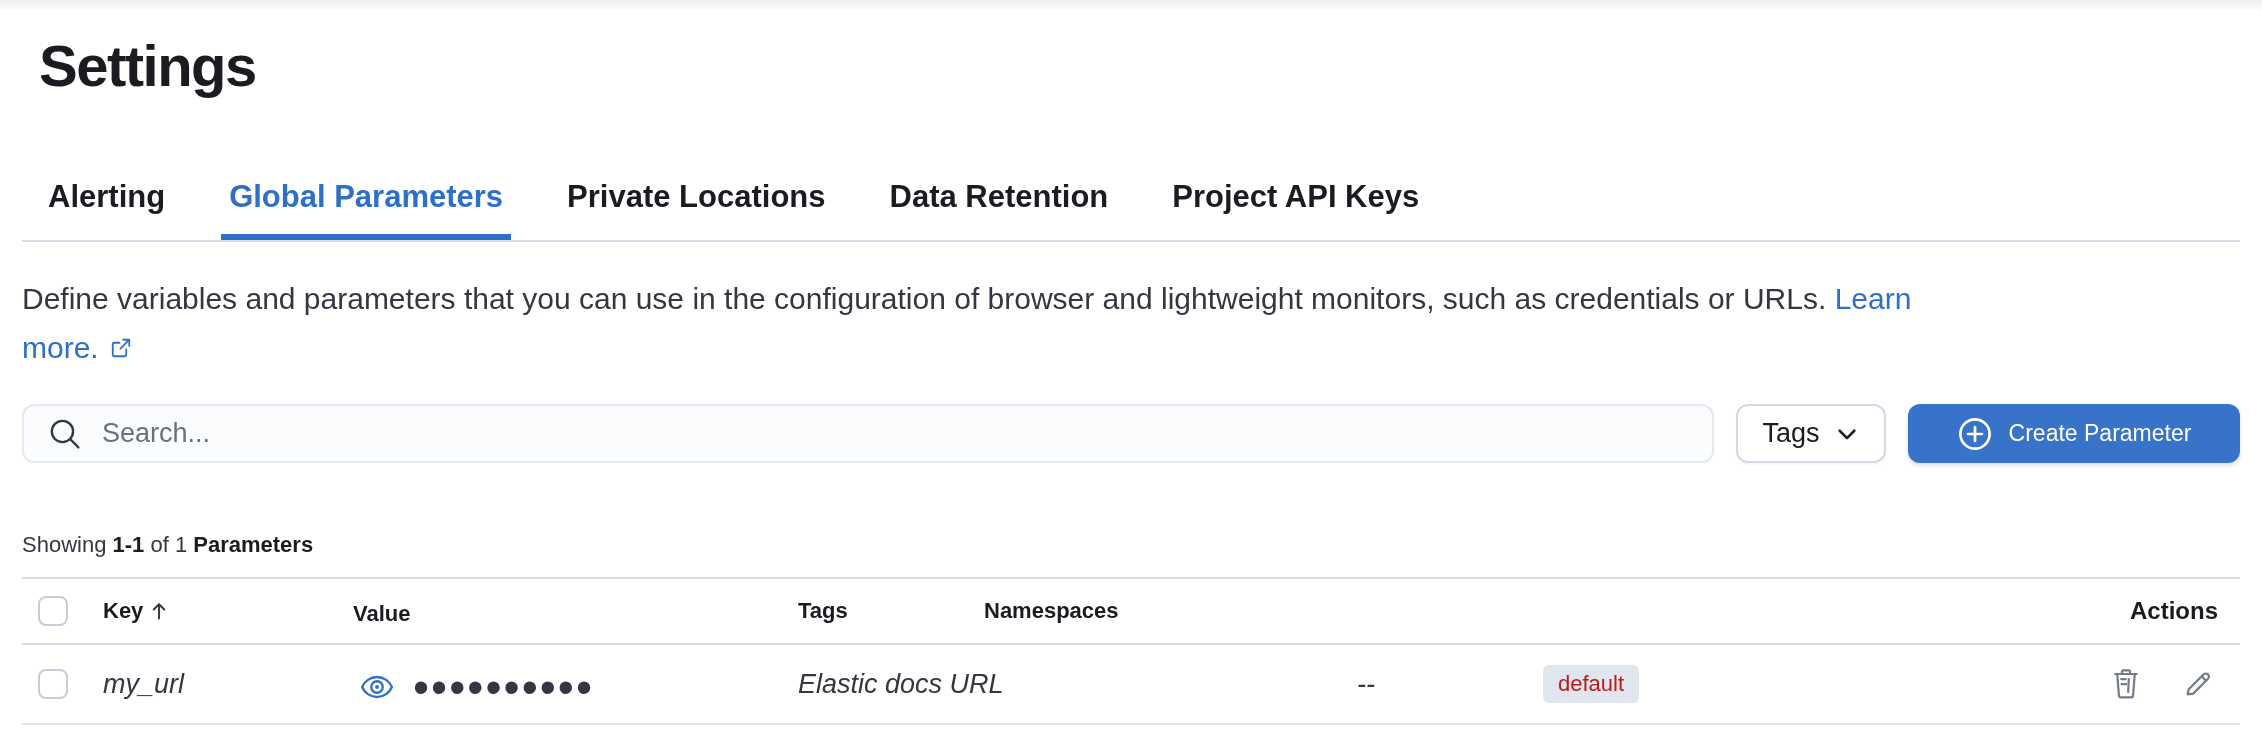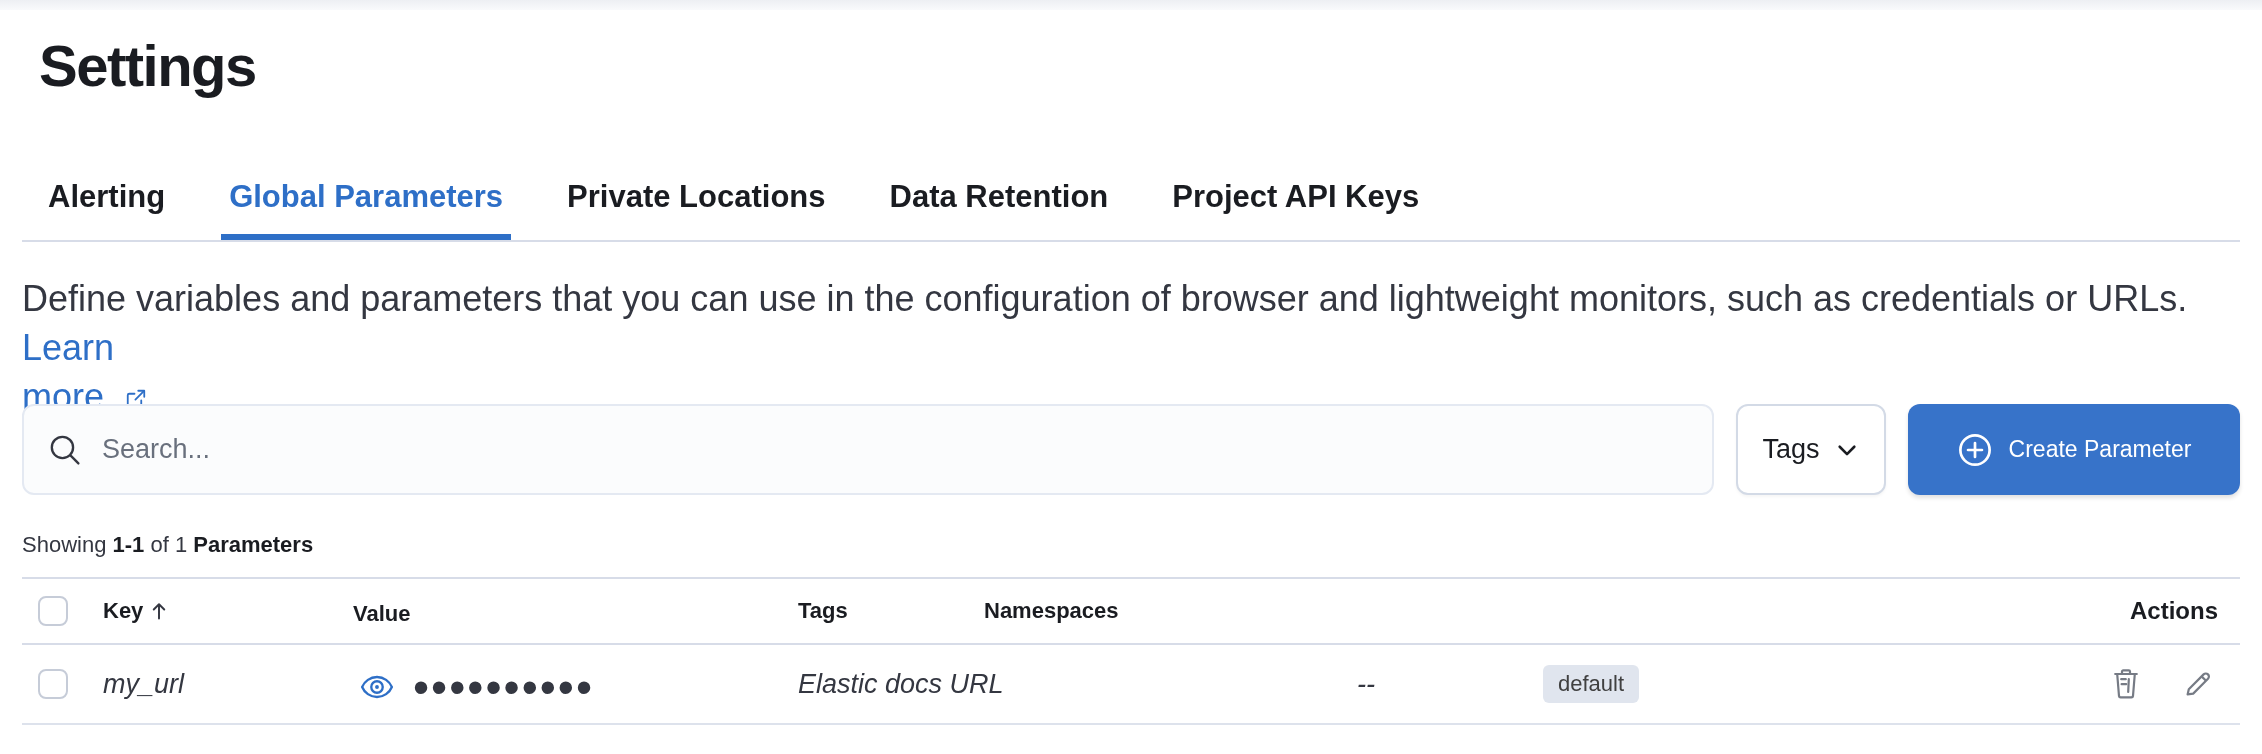--- a/index.html
+++ b/index.html
@@ -16,28 +16,28 @@
   .tabs { position:absolute; left:40px; top:180px; display:flex; gap:48px; }
   .tab { padding:0 8px 24px 8px; font-size:31px; font-weight:700;
     color:#1a1c21; line-height:34px; position:relative; cursor:pointer; white-space:nowrap; }
   .tab.active { color:#2e6fc7; }
   .tab.active::after { content:""; position:absolute; left:0; right:0;
     bottom:-2px; height:6px; background:#2e6fc7; }
   .tabs-border { position:absolute; left:22px; right:22px; top:240px;
     height:2px; background:#d7dce8; }
 
   
-  .description { position:absolute; left:22px; top:274px; font-size:36px;
+  .description { position:absolute; left:22px; top:274px; font-size:30px;
     line-height:49px; color:#343741; }
   .description .link { color:#2e6fc7; cursor:pointer; }
   .ext-icon { display:inline-block; width:24px; height:24px; color:#2e6fc7;
     vertical-align:-2px; margin-left:10px; }
 
   
-  .toolbar { position:absolute; left:22px; right:22px; top:404px; height:91px;
+  .toolbar { position:absolute; left:22px; right:22px; top:404px; height:59px;
     display:flex; gap:22px; }
   .search-box { flex:1; display:flex; align-items:center; gap:20px;
     background:#fbfcfd; border:2px solid #e4e9f2; border-radius:12px;
     padding:0 24px; }
   .search-box svg { width:34px; height:34px; color:#343741; flex:0 0 auto; }
   .search-box input { flex:1; border:none; outline:none; background:transparent;
     font-family:"Liberation Sans", sans-serif; font-size:27px; color:#343741; }
   .search-box input::placeholder { color:#69707d; }
   .tags-btn { width:150px; display:flex; align-items:center; justify-content:center;
     gap:14px; background:#fff; border:2px solid #d3dae6; border-radius:12px;
@@ -75,21 +75,21 @@
   .sort-wrap svg { width:24px; height:24px; color:#343741; }
   .checkbox { width:30px; height:30px; border:2px solid #c6ccd8;
     border-radius:8px; background:#fff; cursor:pointer; }
   .cell { font-size:27px; color:#343741;font-style:italic; }
   .eye-btn { width:44px; height:44px; margin-left:2px; border:none; background:none;
     display:flex; align-items:center; justify-content:center; cursor:pointer;
     color:#2e6fc7; }
   .eye-btn svg { width:34px; height:34px; }
   .dots { font-size:46px; letter-spacing:2px; color:#343741; margin-left:14px;
     line-height:44px; }
-  .badge { display:inline-block; background:#e0e5ee; color:#404040;
+  .badge { display:inline-block; background:#e0e5ee; color:#b91c1c;
     border-radius:6px; font-size:22px; line-height:38px; padding:0 15px; }
   .icon-btn { width:36px; height:36px; border:none; background:none; padding:0;
     color:#767b85; cursor:pointer; }
   .icon-btn svg { width:32px; height:32px; display:block; }
 </style>
 </head>
 <body>
 
 <div class="top-strip"></div>
 

